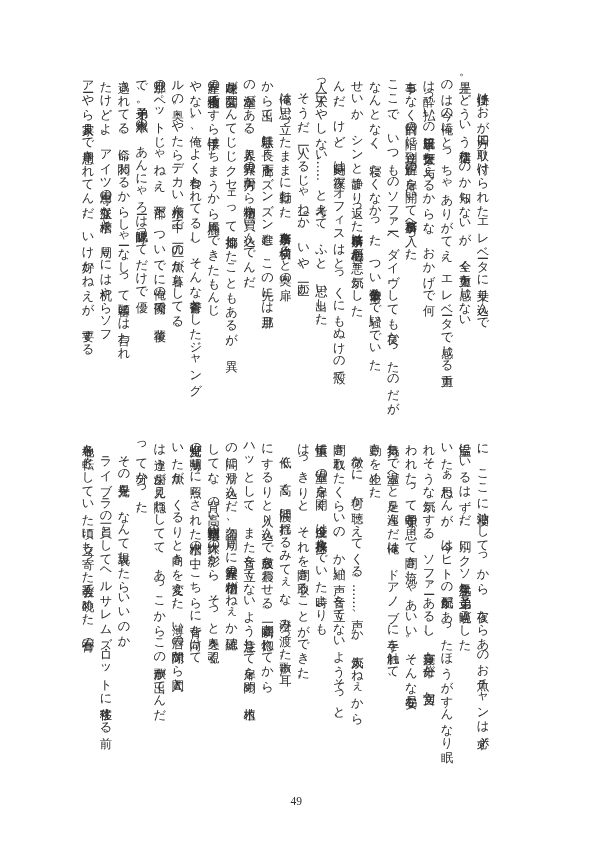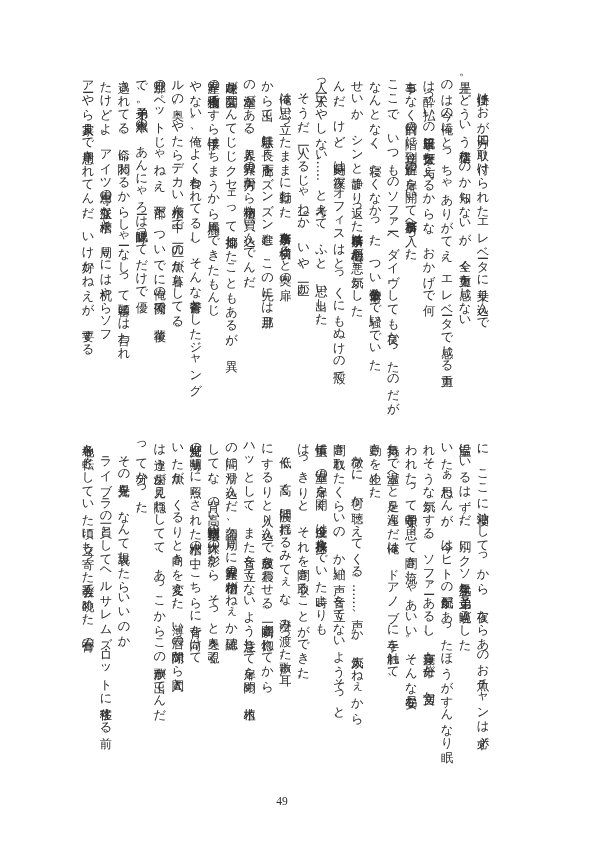--- a/index.html
+++ b/index.html
@@ -40,21 +40,21 @@
       white-space: nowrap;
       margin: 0;
       padding: 0;
     }
     .col.indent { text-indent: 1em; }
     .page-number {
       position: absolute;
       left: 262px;
       top: 795px;
       width: 40px;
-      text-align: center;
+      text-align: right;
       font-family: "Liberation Serif", "DejaVu Serif", serif;
       font-size: 11.5px;
       color: #2b2b2b;
     }
   </style>
 </head>
 <body>
 
 <div class="page">
 

